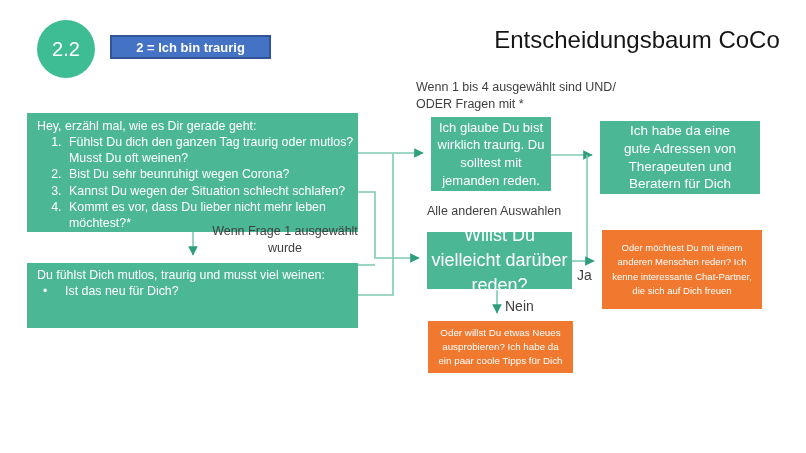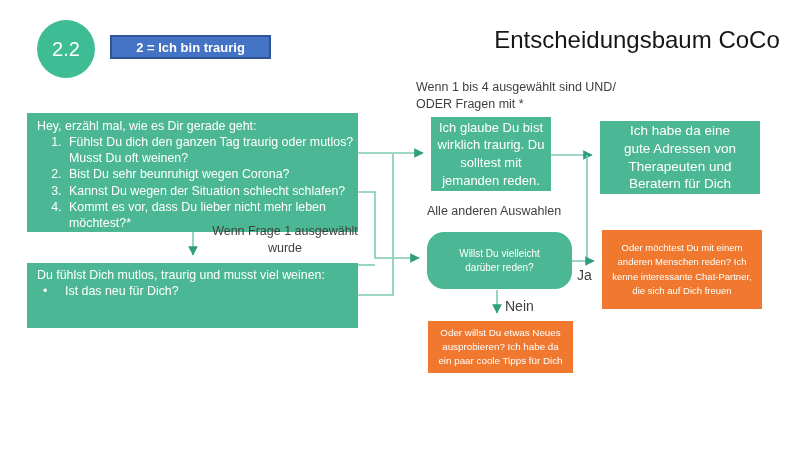--- a/index.html
+++ b/index.html
@@ -37,21 +37,21 @@
 
   .box-mutlos{left:27px;top:263px;width:331px;height:65px;font-size:12.4px;line-height:1.32;
     padding:4px 10px 0 10px;box-sizing:border-box;}
   .box-mutlos .intro{margin:0;}
   .box-mutlos ul{margin:0;padding:0;list-style:none;}
   .box-mutlos li{padding-left:28px;position:relative;}
   .box-mutlos li::before{content:"\2022";position:absolute;left:6px;}
 
   .box-glaube{left:431px;top:117px;width:120px;height:74px;font-size:13px;line-height:1.35;padding:2px;box-sizing:border-box;}
   .box-adressen{left:600px;top:121px;width:160px;height:73px;font-size:13.5px;line-height:1.32;padding:18px;box-sizing:border-box;}
-  .box-willst{left:427px;top:232px;width:145px;height:57px;font-size:10px;line-height:1.4;padding:14px;box-sizing:border-box;border-radius:17px;}
+  .box-willst{left:427px;top:232px;width:145px;height:57px;font-size:18px;line-height:1.4;padding:2px;box-sizing:border-box;}
   .box-chat{left:602px;top:230px;width:160px;height:79px;font-size:9.5px;line-height:1.5;padding:2px 6px;box-sizing:border-box;}
   .box-tipps{left:428px;top:321px;width:145px;height:52px;font-size:9.8px;line-height:1.45;padding:2px 8px;box-sizing:border-box;}
 
   .flowlabel{position:absolute;color:#3F3F3F;font-size:12.5px;line-height:1.35;}
   .label-frage1{left:205px;top:223px;width:160px;text-align:center;}
   .label-wenn1bis4{left:416px;top:79px;width:205px;}
   .label-alle{left:427px;top:203px;width:180px;}
   .label-ja{left:577px;top:266px;font-size:14px;}
   .label-nein{left:505px;top:297px;font-size:14px;}
 </style>

